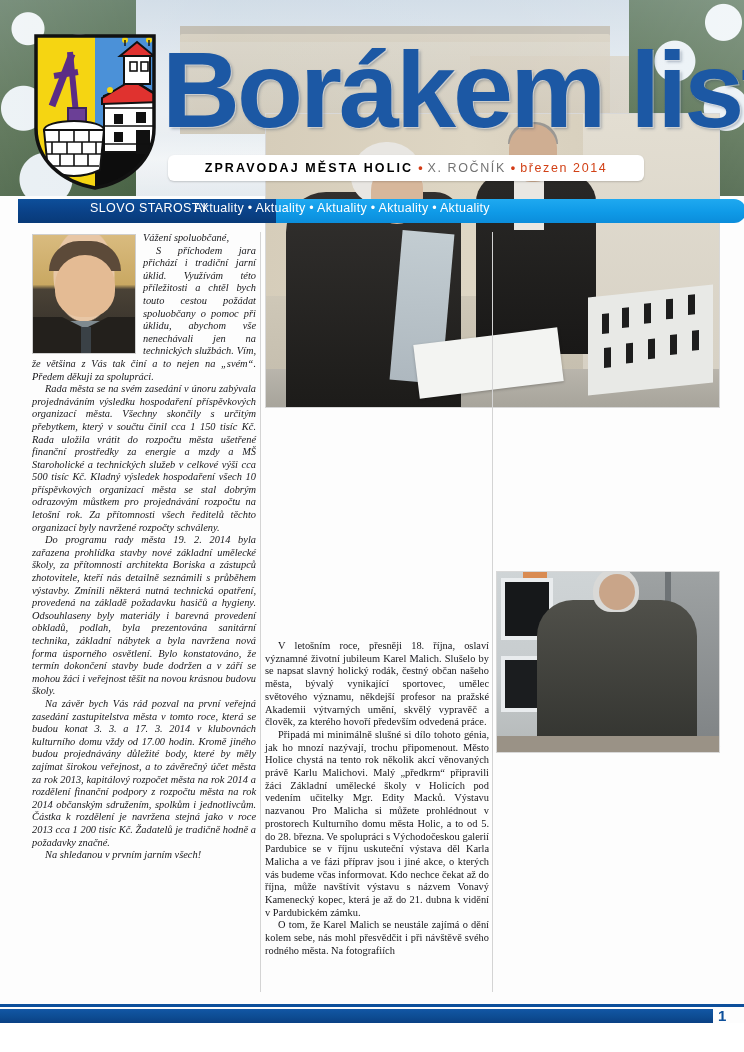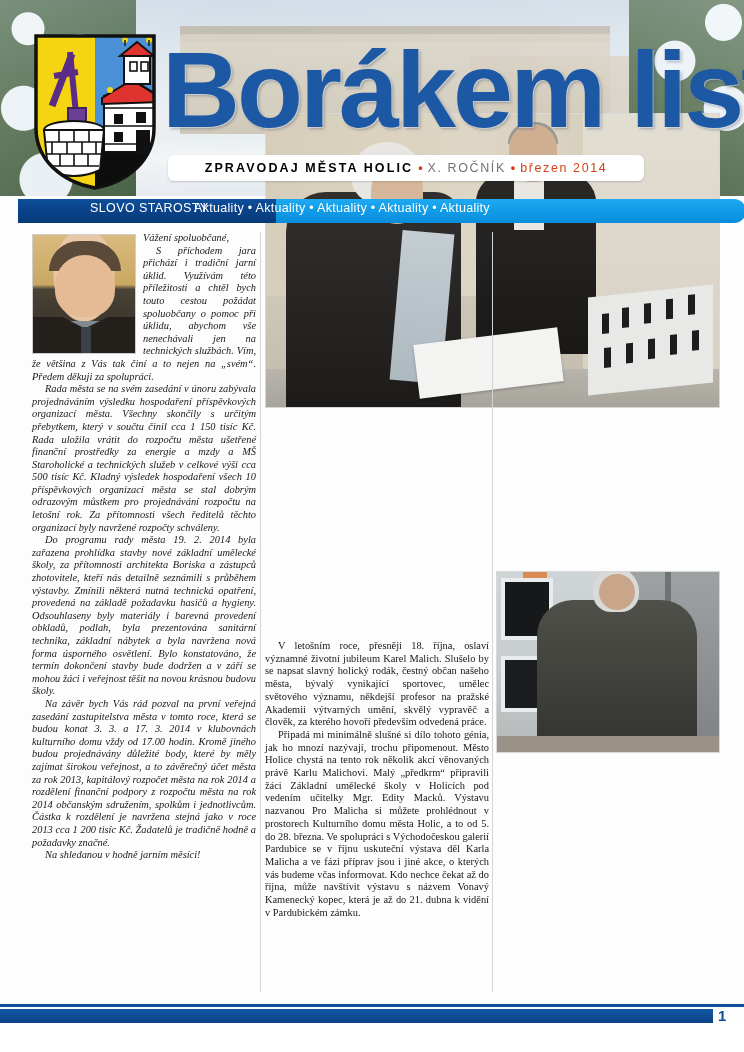--- a/index.html
+++ b/index.html
@@ -545,26 +545,27 @@
         <div class="face"></div>
         <div class="shirt"></div>
         <div class="jacket"></div>
         <div class="tie"></div>
       </div>
       <p class="ed-p first">Vážení spoluobčané,</p>
       <p class="ed-p">S příchodem jara přichází i tradiční jarní úklid. Využívám této příležitosti a chtěl bych touto cestou požádat spoluobčany o pomoc při úklidu, abychom vše nenechávali jen na technických službách. Vím, že většina z Vás tak činí a to nejen na „svém“. Předem děkuji za spolupráci.</p>
       <p class="ed-p">Rada města se na svém zasedání v únoru zabývala projednáváním výsledku hospodaření příspěvkových organizací města. Všechny skončily s určitým přebytkem, který v součtu činil cca 1 150 tisíc Kč. Rada uložila vrátit do rozpočtu města ušetřené finanční prostředky za energie a mzdy a MŠ Staroholické a technických služeb v celkové výši cca 500 tisíc Kč. Kladný výsledek hospodaření všech 10 příspěvkových organizací města se stal dobrým odrazovým můstkem pro projednávání rozpočtu na letošní rok. Za přítomnosti všech ředitelů těchto organizací byly navržené rozpočty schváleny.</p>
       <p class="ed-p">Do programu rady města 19. 2. 2014 byla zařazena prohlídka stavby nové základní umělecké školy, za přítomnosti architekta Boriska a zástupců zhotovitele, kteří nás detailně seznámili s průběhem výstavby. Zmínili některá nutná technická opatření, provedená na základě požadavku hasičů a hygieny. Odsouhlaseny byly materiály i barevná provedení obkladů, podlah, byla prezentována sanitární technika, základní nábytek a byla navržena nová forma úsporného osvětlení. Bylo konstatováno, že termín dokončení stavby bude dodržen a v září se mohou žáci i veřejnost těšit na novou krásnou budovu školy.</p>
       <p class="ed-p">Na závěr bych Vás rád pozval na první veřejná zasedání zastupitelstva města v tomto roce, která se budou konat 3. 3. a 17. 3. 2014 v klubovnách kulturního domu vždy od 17.00 hodin. Kromě jiného budou projednávány důležité body, které by měly zajímat širokou veřejnost, a to závěrečný účet města za rok 2013, kapitálový rozpočet města na rok 2014 a rozdělení finanční podpory z rozpočtu města na rok 2014 občanským sdružením, spolkům i jednotlivcům. Částka k rozdělení je navržena stejná jako v roce 2013 cca 1 200 tisíc Kč. Žadatelů je tradičně hodně a požadavky značné.</p>
-      <p class="ed-p">Na shledanou v hodně jarním měsíci!</p>
+      <p class="ed-p">Na shledanou v prvním jarním všech!</p>
     </div>
 
     <div class="col col-mid body-col" style="top:408px;">
       <p>V letošním roce, přesněji 18. října, oslaví významné životní jubileum Karel Malich. Slušelo by se napsat slavný holický rodák, čestný občan našeho města, bývalý vynikající sportovec, umělec světového významu, někdejší profesor na pražské Akademii výtvarných umění, skvělý vypravěč a člověk, za kterého hovoří především odvedená práce.</p>
       <p>Připadá mi minimálně slušné si dílo tohoto génia, jak ho mnozí nazývají, trochu připomenout. Město Holice chystá na tento rok několik akcí věnovaných právě Karlu Malichovi. Malý „předkrm“ připravili žáci Základní umělecké školy v Holicích pod vedením učitelky Mgr. Edity Macků. Výstavu nazvanou Pro Malicha si můžete prohlédnout v prostorech Kulturního domu města Holic, a to od 5. do 28. března. Ve spolupráci s Východočeskou galerií Pardubice se v říjnu uskuteční výstava děl Karla Malicha a ve fázi příprav jsou i jiné akce, o kterých vás budeme včas informovat. Kdo nechce čekat až do října, může navštívit výstavu s názvem Vonavý Kamenecký kopec, která je až do 21. dubna k vidění v Pardubickém zámku.</p>
+      <p>O tom, že Karel Malich se neustále zajímá o dění kolem sebe, nás mohl přesvědčit i při návštěvě svého rodného města. Na fotografiích</p>
     </div>
 
     <div class="col col-right body-col" style="top:408px;">
       <p>Ladislava Formánka je zachycen v rozhovoru s architektem Borákem a před rozestavěnou budovou základní umělecké školy.</p>
       <p>Otřepaná fráze říká: Doma není nikdo prorokem. Moc bych si přál, aby to v případě Karla Malicha bylo jinak. Snad k tomu přispěje i publikace, která by měla spatřit světlo světa u příležitosti jeho devadesáti narozenin.</p>
       <p class="byline noindent">Petr Kačer</p>
     </div>
   </div>
 
   <div class="smallphoto">

